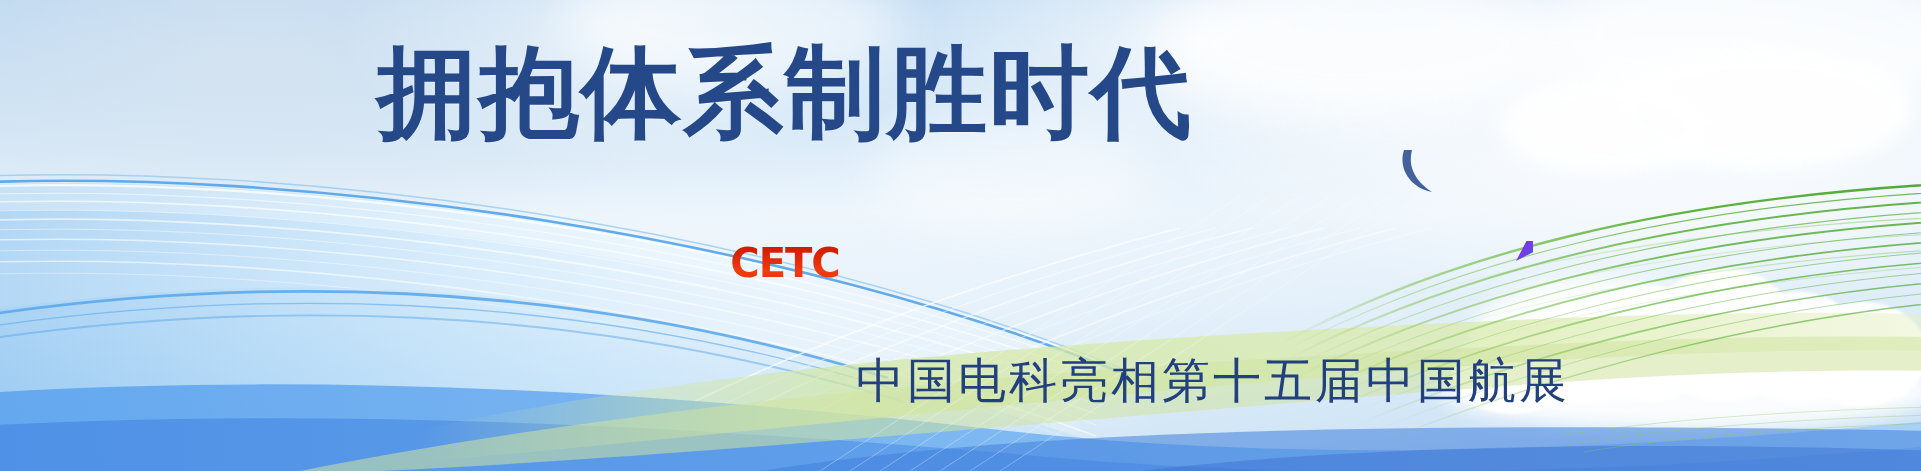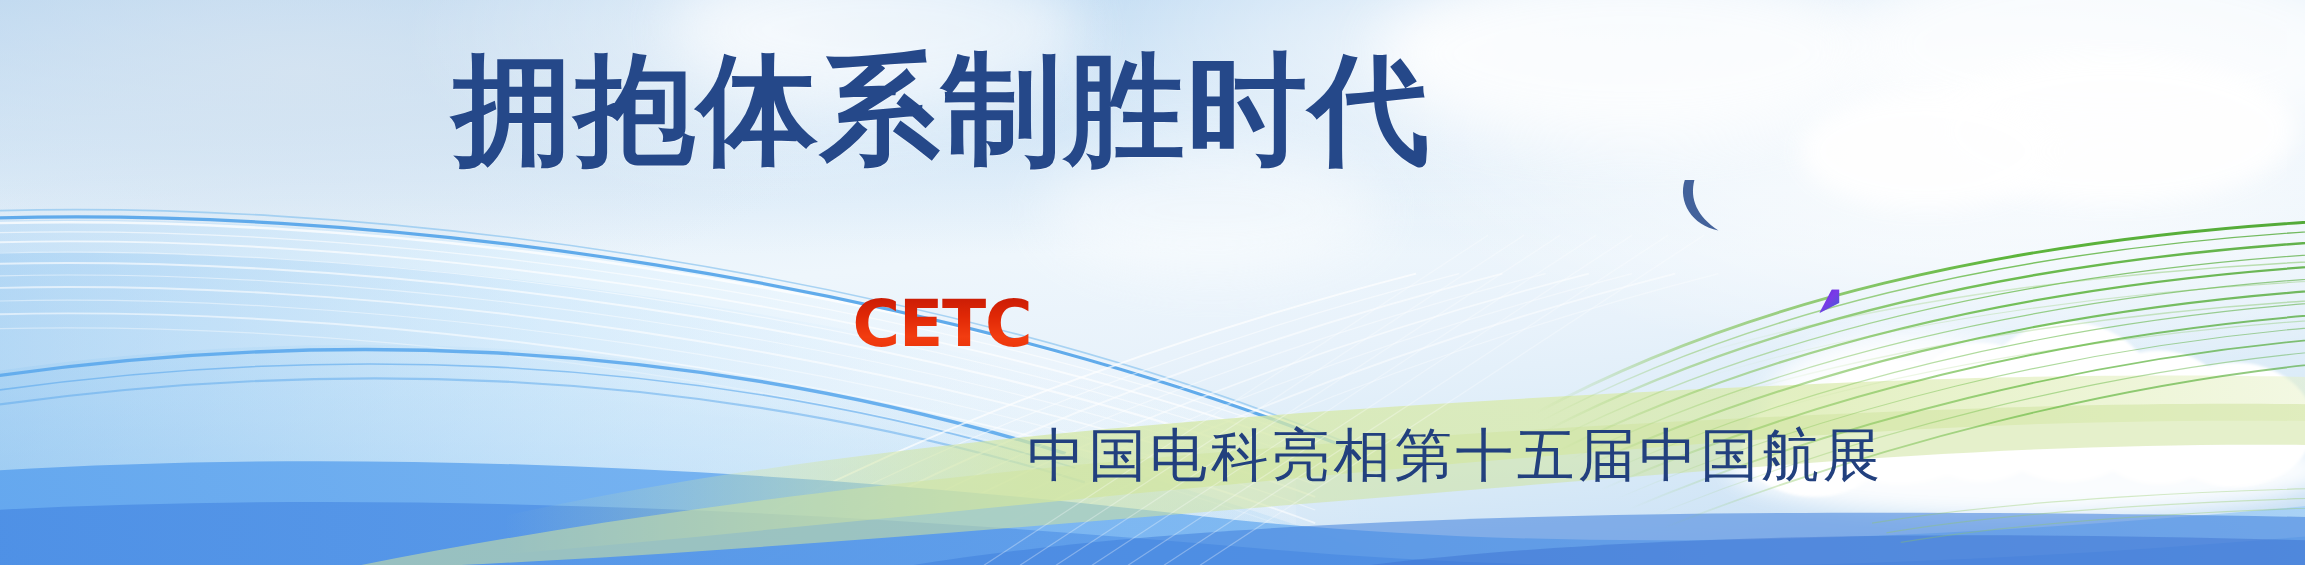--- a/index.html
+++ b/index.html
@@ -94,21 +94,21 @@
     position: absolute;
     left: 0;
     top: 243px;
     width: 1570px;
     text-align: center;
     line-height: 1;
   }
   .logo {
     display: inline-block;
     position: relative;
-    font-size: 54px;
+    font-size: 40px;
     font-weight: 700;
     letter-spacing: -1px;
     font-family: "DejaVu Sans", "Liberation Sans", sans-serif;
     background: linear-gradient(180deg, #c41905 0%, #e02806 38%, #f23c10 70%, #e83207 100%);
     -webkit-background-clip: text;
     background-clip: text;
     color: transparent;
     -webkit-text-fill-color: transparent;
   }
   .logo-accent {

